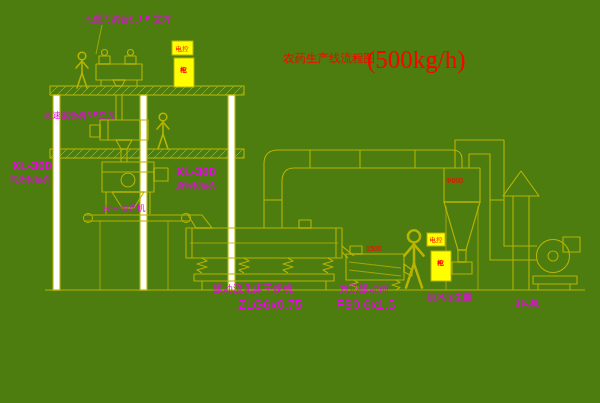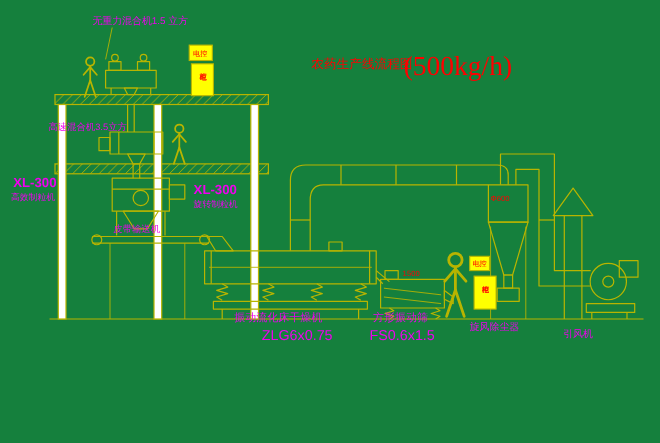--- a/index.html
+++ b/index.html
@@ -1,17 +1,17 @@
 <!DOCTYPE html>
 <html><head>
 <meta charset="utf-8">
 <style>
   html,body { margin:0; padding:0; background:#ffffff; }
   .stage {
-    position:relative; width:600px; height:403px; background:#15803d;
+    position:relative; width:600px; height:403px; background:#4d7c0f;
     font-family:"Liberation Sans", sans-serif; overflow:hidden;
   }
   svg { position:absolute; left:0; top:0; }
   .ln   { stroke:#b8b400; fill:none; stroke-width:1.1; stroke-linejoin:round; }
   .lnthin { stroke:#b8b400; fill:none; stroke-width:0.8; }
   .slab { fill:url(#hatch); stroke:#b8b400; stroke-width:1.1; }
   .col  { fill:#ffffff; stroke:#b8b400; stroke-width:1.1; }
   .cab  { fill:#ffff00; stroke:#b8b400; stroke-width:1; }
   .person { stroke:#b8b400; fill:none; stroke-width:1.6; stroke-linecap:round; stroke-linejoin:round; }
   text  { font-family:"Liberation Sans", sans-serif; }

